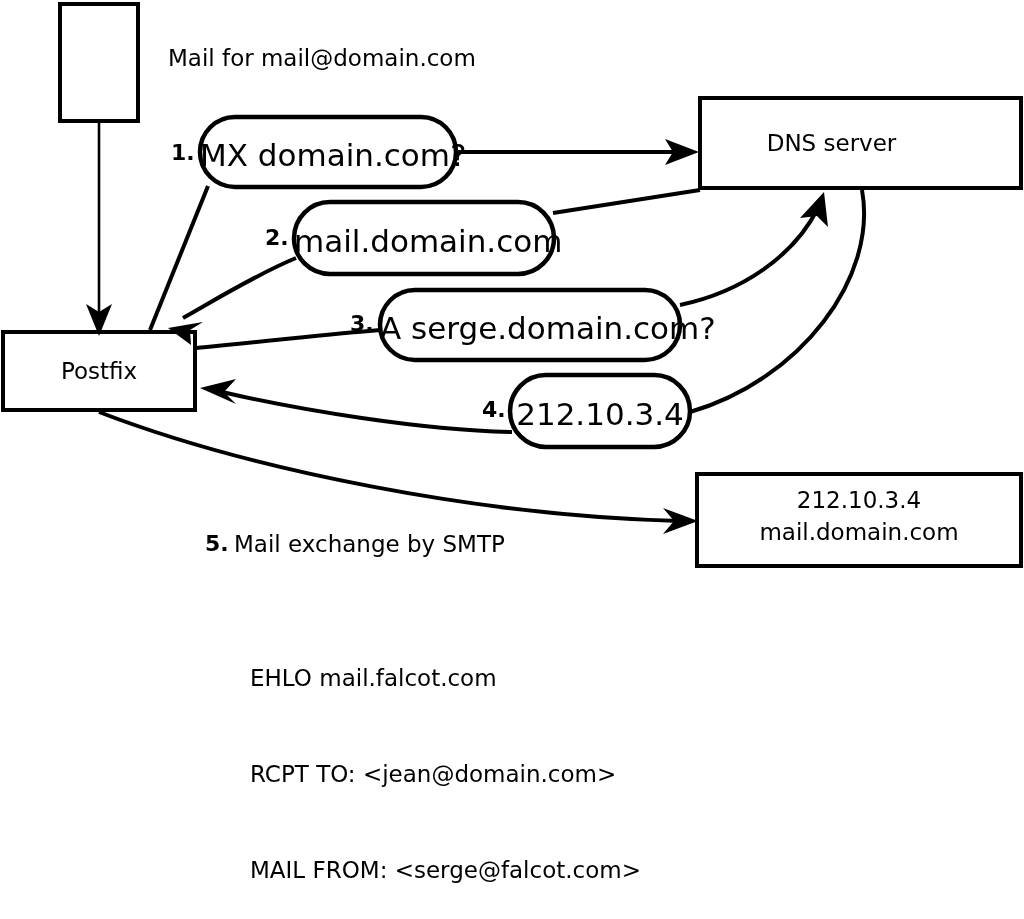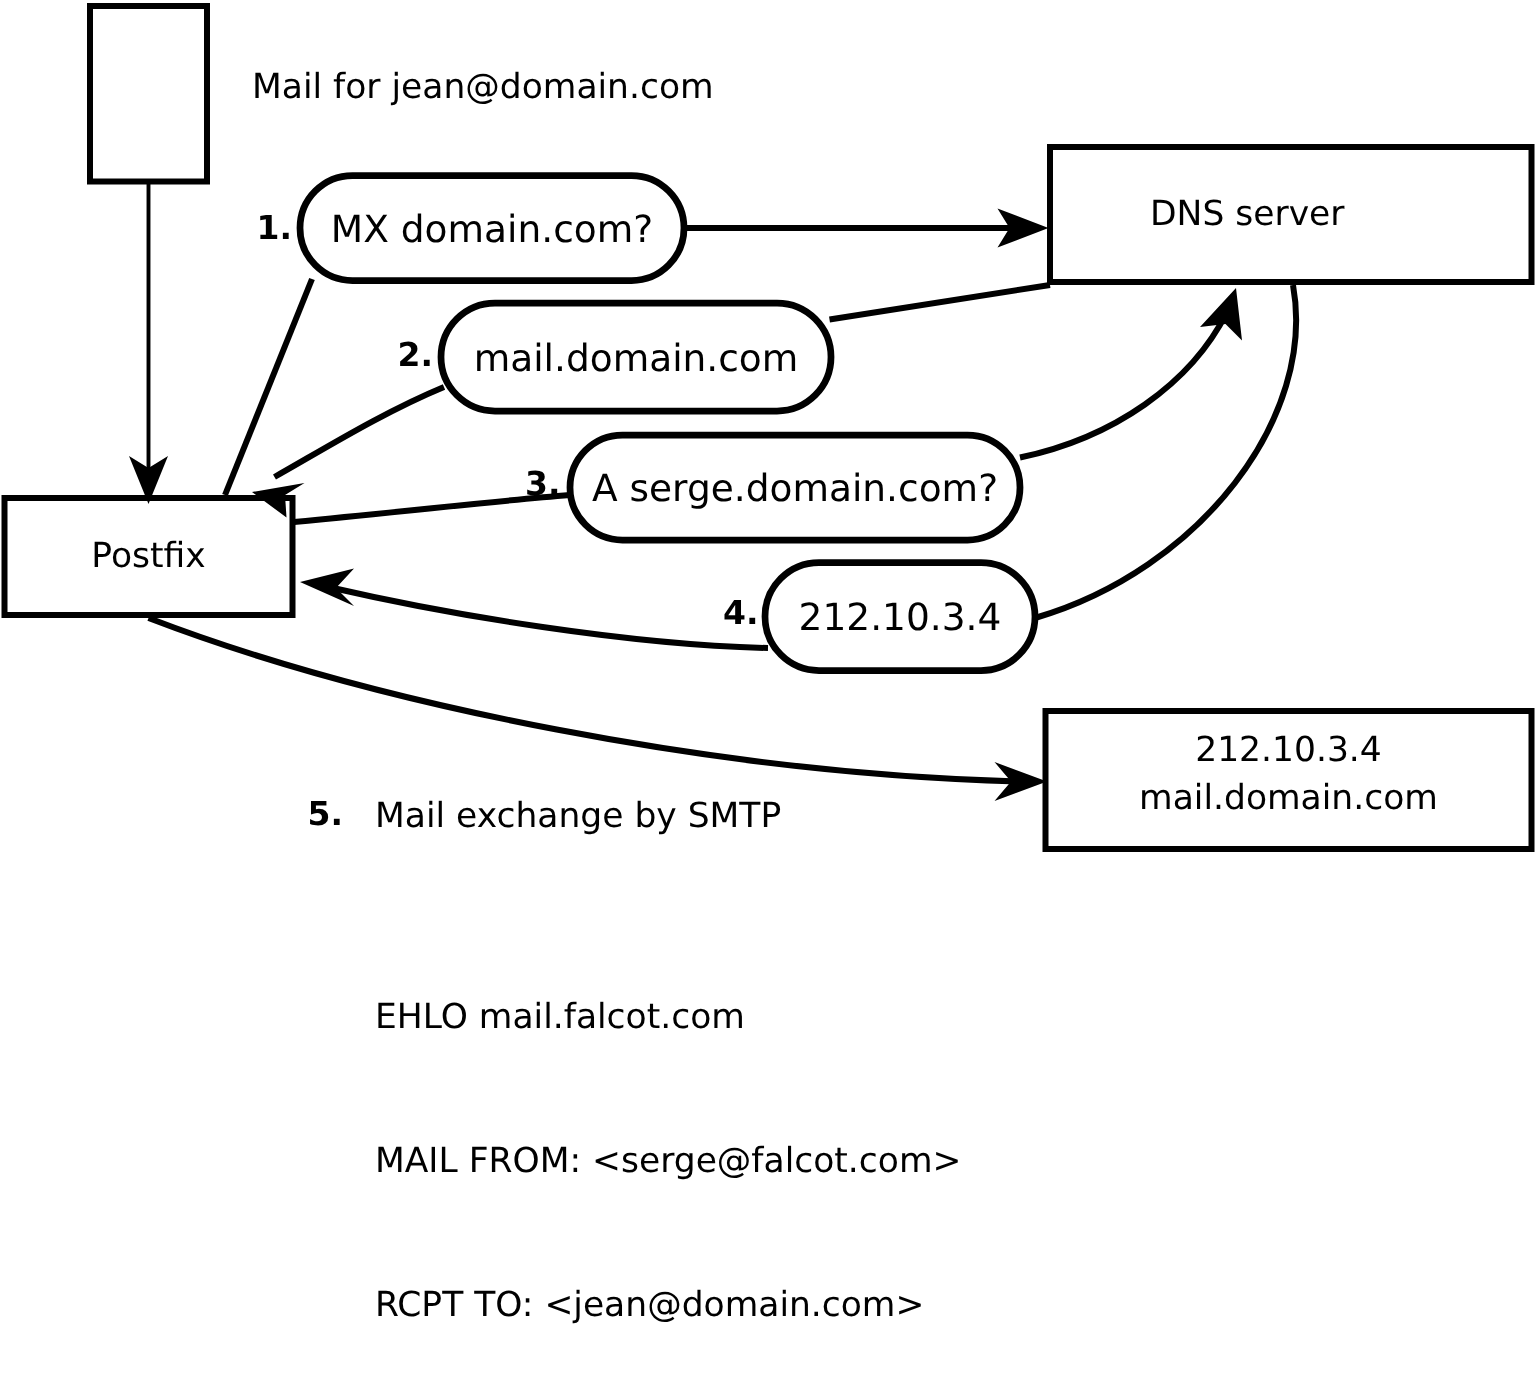--- a/index.html
+++ b/index.html
@@ -55,21 +55,21 @@
     white-space: pre;
     font-family: "DejaVu Sans", sans-serif;
     color: #000000;
     line-height: 1;
   }
   .node-label {
     font-size: 23px;
     text-align: center;
   }
   .bubble-label {
-    font-size: 25px;
+    font-size: 31px;
     text-align: center;
   }
   .step-num {
     font-size: 22px;
     font-weight: bold;
   }
   .caption {
     font-size: 23px;
   }
   .transcript {
@@ -120,46 +120,46 @@
 
     <rect class="bubble" x="200" y="117" width="256" height="70" rx="35" ry="35"></rect>
 
     <rect class="bubble" x="294" y="202" width="260" height="72" rx="36" ry="36"></rect>
 
     <rect class="bubble" x="380" y="290" width="300" height="70" rx="35" ry="35"></rect>
 
     <rect class="bubble" x="510" y="375" width="180" height="72" rx="36" ry="36"></rect>
   </svg>
 
-  <div class="lbl caption" style="left:168px; top:47px;">Mail for jean@domain.com</div>
+  <div class="lbl caption" style="left:168px; top:47px;">Mail for mail@domain.com</div>
 
   <div class="lbl node-label" style="left:3px; top:360px; width:192px;">Postfix</div>
 
   <div class="lbl node-label" style="left:671px; top:132px; width:321px;">DNS server</div>
 
   <div class="lbl node-label" style="left:697px; top:489px; width:324px;">212.10.3.4</div>
   <div class="lbl node-label" style="left:697px; top:521px; width:324px;">mail.domain.com</div>
 
   <div class="lbl step-num" style="left:171px; top:142px;">1.</div>
   <div class="lbl step-num" style="left:265px; top:227px;">2.</div>
   <div class="lbl step-num" style="left:350px; top:313px;">3.</div>
   <div class="lbl step-num" style="left:482px; top:399px;">4.</div>
   <div class="lbl step-num" style="left:205px; top:533px;">5.</div>
 
   <div class="lbl bubble-label" style="left:200px; top:140px; width:256px;">MX domain.com?</div>
   <div class="lbl bubble-label" style="left:294px; top:226px; width:260px;">mail.domain.com</div>
   <div class="lbl bubble-label" style="left:380px; top:313px; width:300px;">A serge.domain.com?</div>
   <div class="lbl bubble-label" style="left:510px; top:399px; width:180px;">212.10.3.4</div>
 
-  <div class="lbl caption" style="left:250px; top:533px;">Mail exchange by SMTP</div>
+  <div class="lbl caption" style="left:234px; top:533px;">Mail exchange by SMTP</div>
 
   <div class="lbl transcript" style="left:250px; top:598px;">
     <div>EHLO mail.falcot.com</div>
+    <div>RCPT TO: &lt;jean@domain.com&gt;</div>
     <div>MAIL FROM: &lt;serge@falcot.com&gt;</div>
-    <div>RCPT TO: &lt;jean@domain.com&gt;</div>
     
     
     
     
     
     
     
   </div>
 
 </div>

